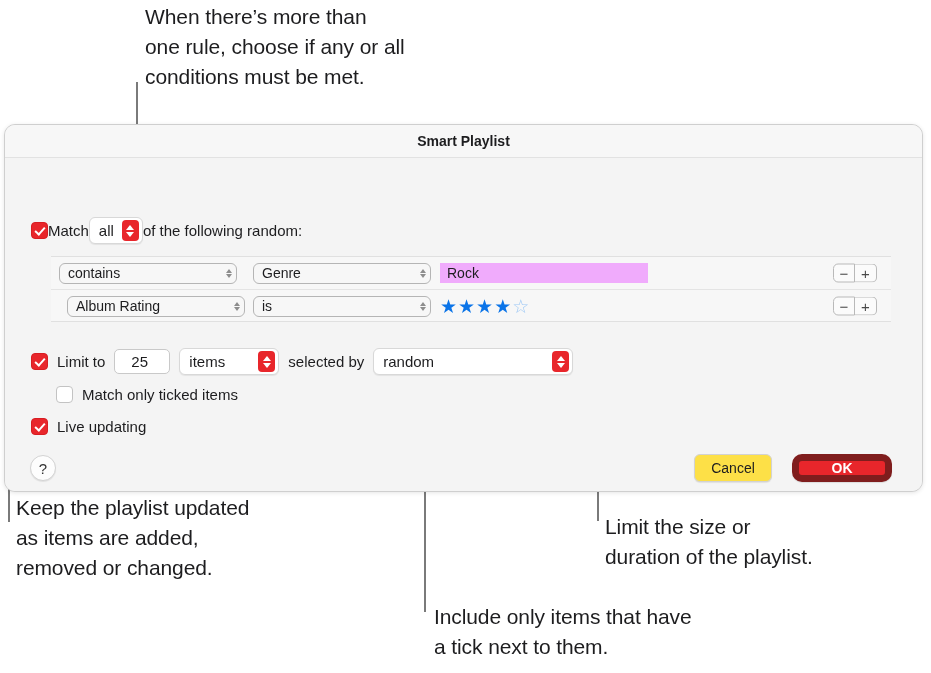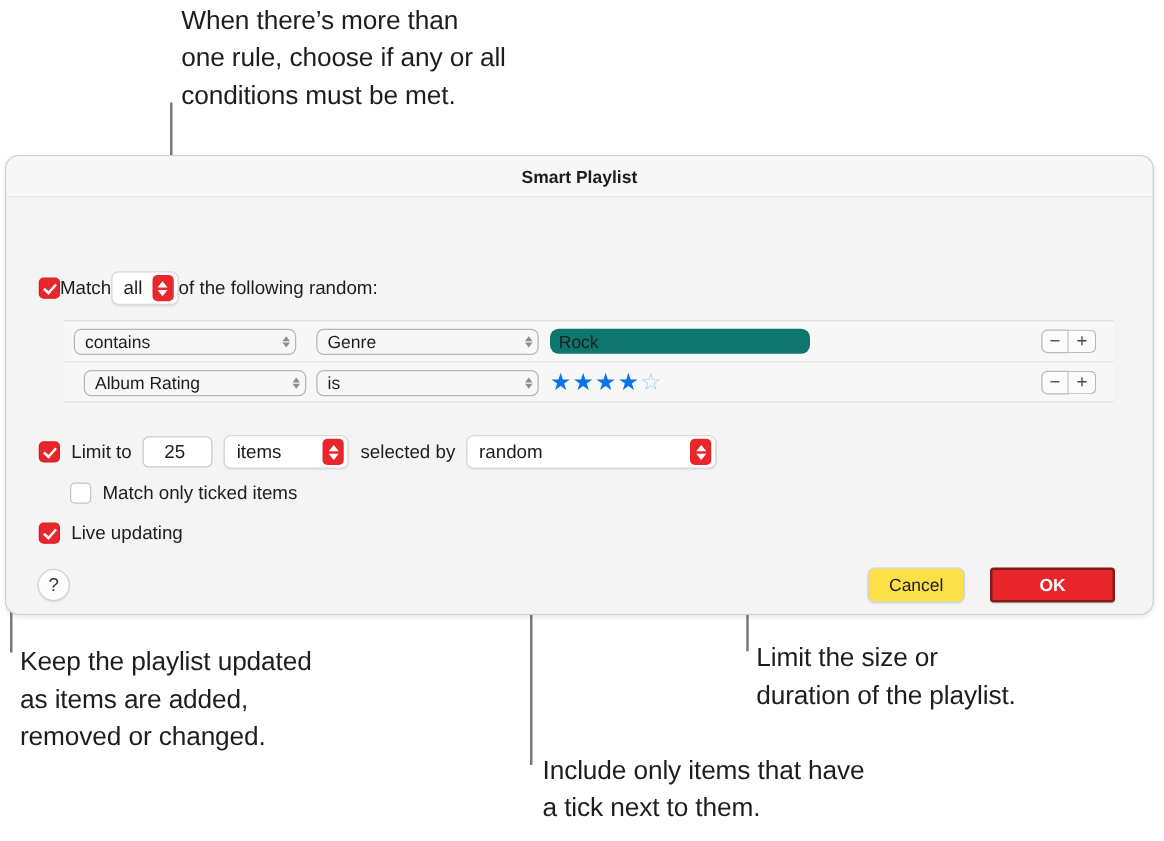--- a/index.html
+++ b/index.html
@@ -19,21 +19,21 @@
   
   .callout {
     position: absolute;
     font-size: 21px;
     line-height: 30px;
     color: #1d1d1f;
     white-space: pre;
     letter-spacing: -0.1px;
   }
   #callout-top   { left: 145px; top: 2px; }
-  #callout-left  { left: 16px;  top: 515px; }
+  #callout-left  { left: 16px;  top: 493px; }
   #callout-mid   { left: 434px; top: 602px; }
   #callout-right { left: 605px; top: 512px; }
 
   
   .leader {
     position: absolute;
     background: #7a7a7a;
   }
   .leader.v { width: 2px; }
   .leader.h { height: 2px; }
@@ -191,29 +191,28 @@
   .select .sc i.up   { border-bottom: 4px solid #555; margin-bottom: 1px; }
   .select .sc i.down { border-top: 4px solid #555; }
 
   .field-left   { width: 178px; margin-left: 16px; }
   .field-op     { width: 178px; margin-left: 8px; }
 
   .textvalue {
     width: 208px;
     height: 20px;
     margin-left: 9px;
-    background: #0f766e;
+    background: #f0abfc;
     display: inline-flex;
     align-items: center;
     padding-left: 7px;
     box-sizing: border-box;
     font-size: 14px;
     color: #1d1d1f;
     flex: none;
-    border-radius: 7px;
   }
   .stars {
     margin-left: 9px;
     font-size: 19px;
     letter-spacing: 1px;
     color: #0b74e8;
     line-height: 1;
     white-space: nowrap;
   }
   .stars .empty { color: #9dc8f5; }
@@ -290,22 +289,22 @@
     border-radius: 6px;
     box-shadow: 0 1px 1px rgba(0,0,0,0.08);
     display: flex; align-items: center; justify-content: center;
     font-size: 14px; color: #1d1d1f;
     box-sizing: border-box;
   }
   #btn-ok {
     position: absolute; right: 30px; top: 296px;
     width: 100px; height: 28px;
     background: #e8262b;
-    border: 2px solid #7f1d1d;
-    border-radius: 3px;
+    border: 7px solid #7f1d1d;
+    border-radius: 10px;
     box-shadow: 0 1px 1px rgba(0,0,0,0.10);
     display: flex; align-items: center; justify-content: center;
     font-size: 14px; font-weight: bold; color: #ffffff;
     box-sizing: border-box;
   }
 </style>
 </head>
 <body>
 
 <div class="callout" id="callout-top">When there’s more than

